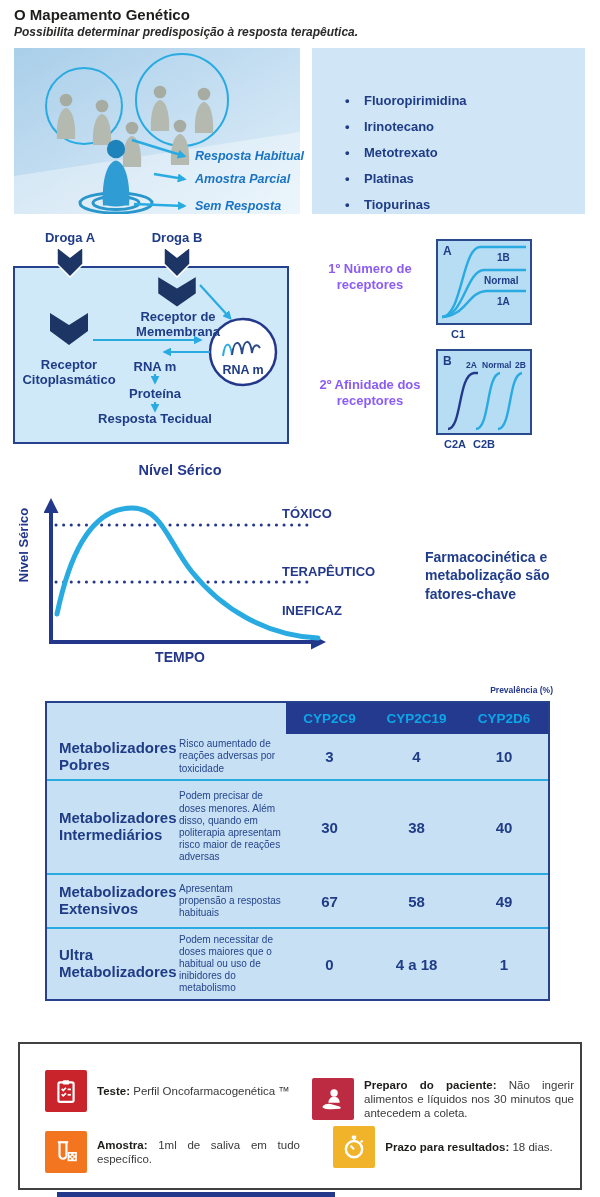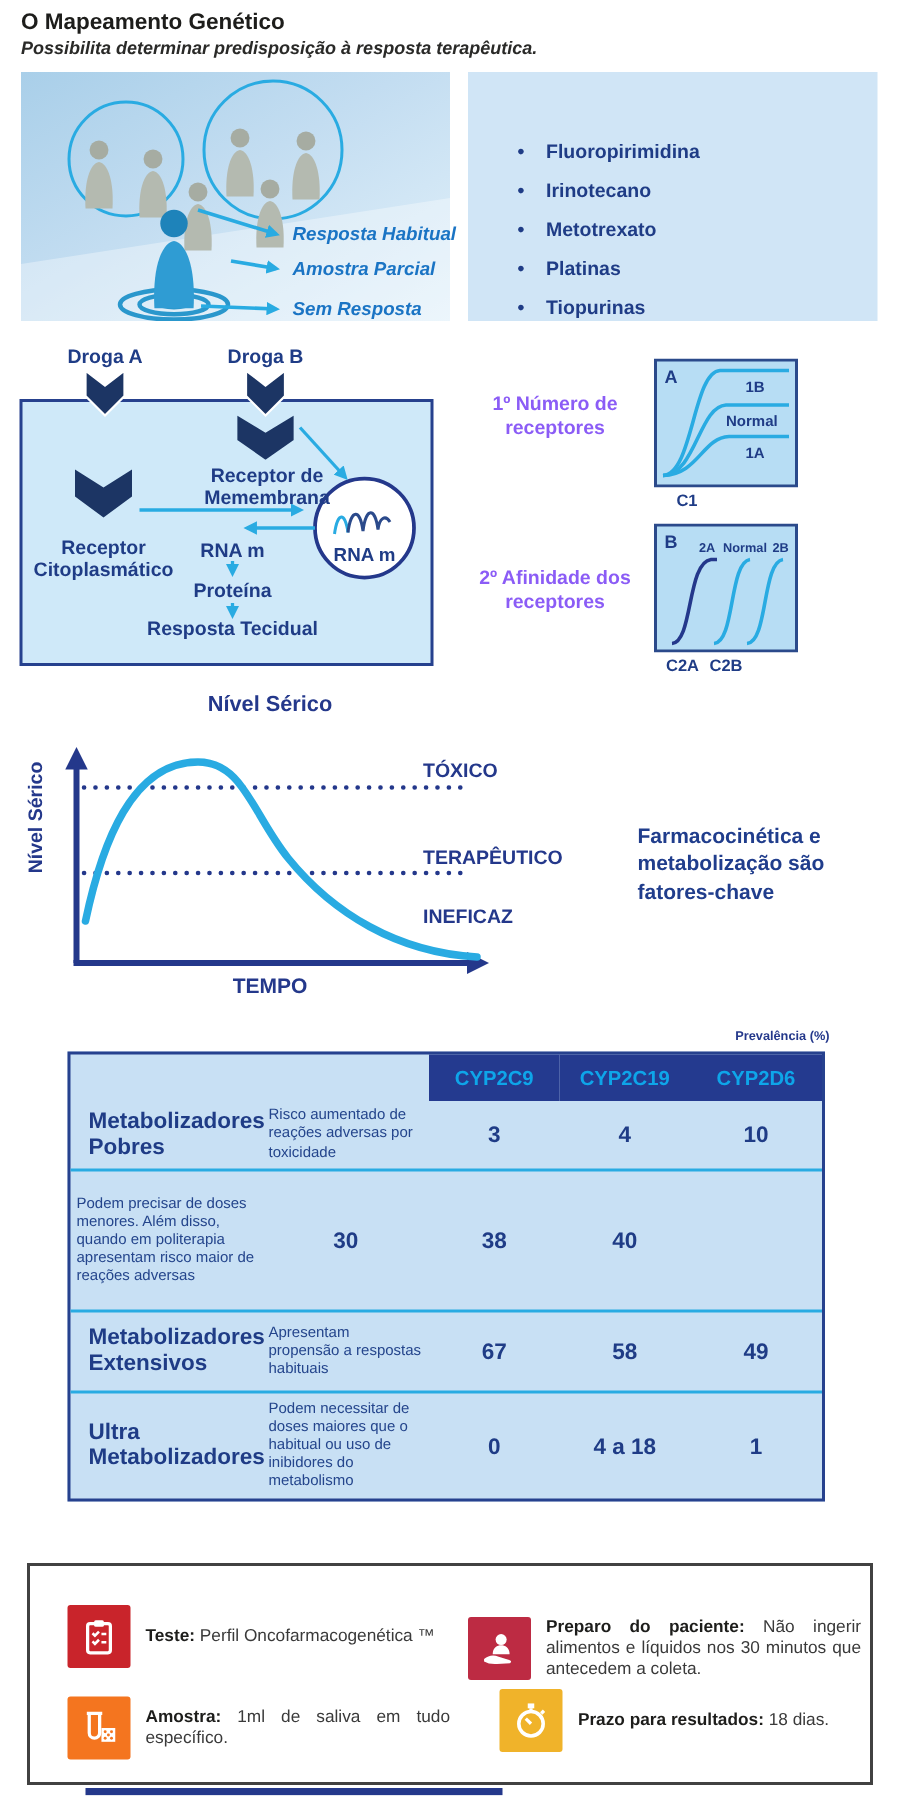--- a/index.html
+++ b/index.html
@@ -243,20 +243,21 @@
       <div class="hcell">CYP2D6</div>
     </div>
     <div class="prow r1">
       <div class="c-label">Metabolizadores Pobres</div>
       <div class="c-desc">Risco aumentado de reações adversas por toxicidade</div>
       <div class="c-val">3</div>
       <div class="c-val">4</div>
       <div class="c-val">10</div>
     </div>
     <div class="prow r2 sep">
+      <div class="c-label">Metabolizadores Intermediários</div>
       <div class="c-desc">Podem precisar de doses menores. Além disso, quando em politerapia apresentam risco maior de reações adversas</div>
       <div class="c-val">30</div>
       <div class="c-val">38</div>
       <div class="c-val">40</div>
     </div>
     <div class="prow r3 sep">
       <div class="c-label">Metabolizadores Extensivos</div>
       <div class="c-desc">Apresentam propensão a respostas habituais</div>
       <div class="c-val">67</div>
       <div class="c-val">58</div>

